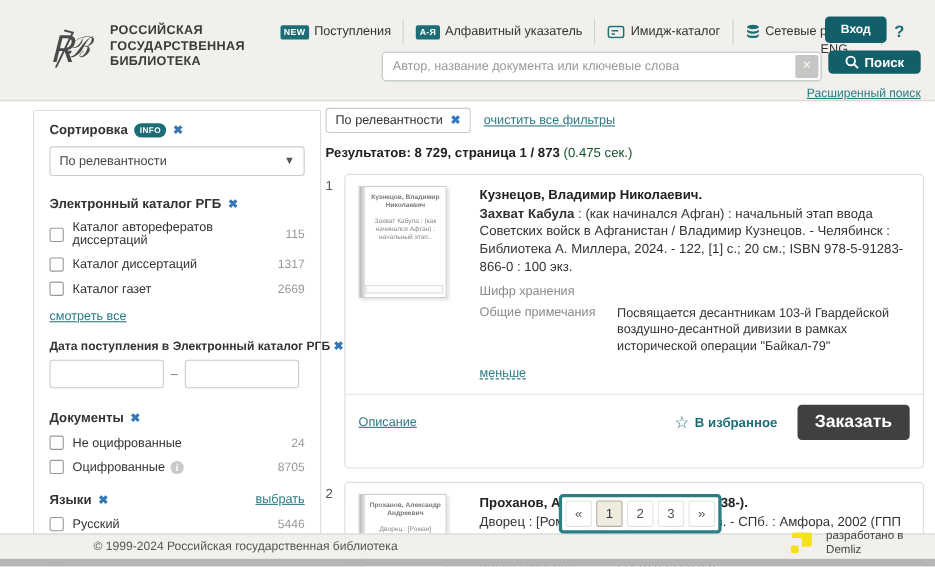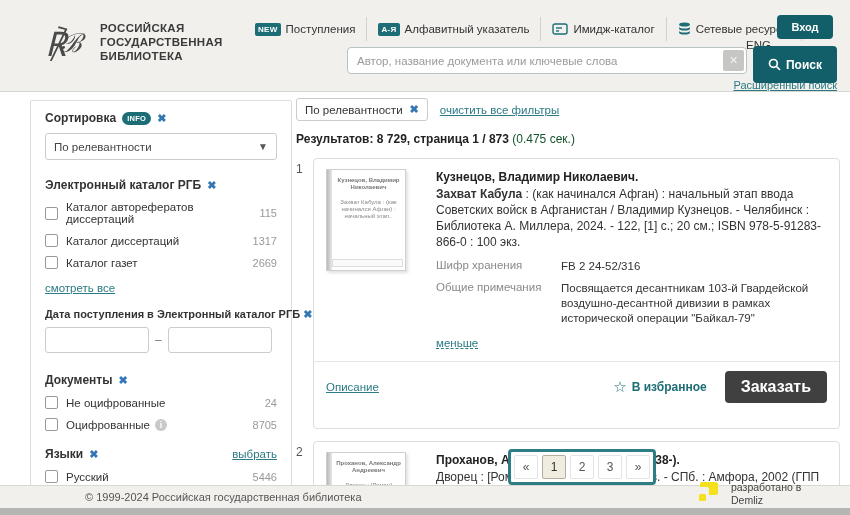--- a/index.html
+++ b/index.html
@@ -10,25 +10,25 @@
   .header { position:absolute; top:0; left:0; right:0; height:92px; background:#f1f0ec; border-bottom:1px solid #d8d7d1; z-index:2; }
   .logo-wrap { position:absolute; left:36px; top:12px; display:flex; align-items:flex-start; }
   .monogram { width:54px; height:62px; }
   .lib-name { margin-left:10px; margin-top:9px; font-size:11.5px; font-weight:bold; color:#3a3a3a; line-height:14px; letter-spacing:.3px; }
   .nav { position:absolute; left:255px; top:16px; display:flex; align-items:center; height:26px; }
   .nav .sep { width:1px; height:24px; background:#d2d1cc; margin:0 11px; }
   .nav-item { display:flex; align-items:center; gap:5px; font-size:11.5px; color:#333; cursor:pointer; }
   .badge { background:#1d6d76; color:#fff; font-size:8px; font-weight:bold; padding:2px 3px; border-radius:2px; letter-spacing:.3px; }
   .help-q { color:#1d6d76; font-weight:bold; font-size:15px; }
   .eng { position:absolute; left:746px; top:39px; font-size:11.5px; color:#333; cursor:pointer; }
-  .login-btn { position:absolute; left:777px; top:15px; width:56px; height:24px; background:#135f69; color:#fff; font-size:11px; font-weight:bold; border:none; border-radius:4px; cursor:pointer; }
+  .login-btn { position:absolute; left:750px; top:15px; width:56px; height:24px; background:#135f69; color:#fff; font-size:11px; font-weight:bold; border:none; border-radius:4px; cursor:pointer; }
   .search-input { position:absolute; left:347px; top:47px; width:400px; height:27px; border:1px solid #b9c2c2; border-radius:4px; padding:0 30px 0 9px; font-size:11.5px; color:#333; background:#fff; font-family:"Liberation Sans", sans-serif; }
   .search-input::placeholder { color:#9a9a9a; }
   .clear-btn { position:absolute; left:723px; top:50px; width:21px; height:21px; background:#c6c6c4; border:none; border-radius:2px; color:#f3f3f1; font-size:11px; line-height:1; cursor:pointer; padding:0; }
-  .search-btn { position:absolute; left:753px; top:46px; width:84px; height:37px; background:#135f69; color:#fff; font-size:12px; font-weight:bold; border:none; border-radius:4px; cursor:pointer; display:flex; align-items:center; justify-content:center; gap:5px; }
+  .search-btn { position:absolute; left:753px; top:46px; width:84px; height:21px; background:#135f69; color:#fff; font-size:12px; font-weight:bold; border:none; border-radius:4px; cursor:pointer; display:flex; align-items:center; justify-content:center; gap:5px; }
   .adv-link { position:absolute; left:640px; top:79px; width:197px; text-align:right; font-size:11px; color:#2b7a84; text-decoration:underline; cursor:pointer; }
 
   
   .sidebar { position:absolute; left:30px; top:100px; width:262px; height:386px; background:#fff; border:1px solid #ddd; border-radius:2px; padding:10px 14px; z-index:1; }
   .sb-title-row { display:flex; align-items:center; gap:6px; margin-bottom:8px; }
   .sb-title { font-size:12px; font-weight:bold; color:#333; }
   .info-badge { background:#1d6d76; color:#fff; font-size:7.5px; font-weight:bold; padding:2px 5px; border-radius:7px; letter-spacing:.3px; }
   .x-ico { color:#3577b5; font-size:11px; font-weight:bold; cursor:pointer; }
   .select { position:relative; width:100%; height:27px; border:1px solid #ccc; border-radius:3px; background:#fff; font-size:11.5px; color:#444; display:flex; align-items:center; padding:0 8px; cursor:pointer; margin-bottom:18px; }
   .select .chev { position:absolute; right:8px; color:#555; font-size:10px; }
@@ -76,21 +76,21 @@
   .order-btn { margin-left:18px; background:#404040; color:#fff; font-size:16px; font-weight:bold; border:none; border-radius:4px; padding:7px 16px; cursor:pointer; }
 
   
   .pagination { position:absolute; left:508px; top:449px; display:flex; gap:4px; background:#fff; border:3px solid #2d7d85; border-radius:4px; padding:3px; z-index:5; }
   .pg-btn { min-width:24px; height:24px; background:#fff; border:1px solid #e3e3e3; border-radius:2px; font-size:12px; color:#555; cursor:pointer; padding:0 4px; font-family:"Liberation Sans", sans-serif; }
   .pg-btn.current { background:#f1ece0; border:1px solid #b5ae9f; color:#333; }
 
   
   .footer { position:absolute; left:0; right:0; top:485px; height:23px; background:#f1f0ec; border-top:1px solid #d8d7d1; z-index:4; }
   .copyright { position:absolute; left:85px; top:5px; font-size:11px; color:#555;text-align:center; }
-  .demliz { position:absolute; left:696px; top:-7px; display:flex; align-items:flex-start; gap:9px; }
+  .demliz { position:absolute; left:716px; top:-7px; display:flex; align-items:flex-end; gap:9px; }
   .demliz-text { font-size:10.5px; color:#444; line-height:13px; margin-top:2px; }
   .bottom-band { position:absolute; left:0; right:0; bottom:0; height:7px; background:#b5b5b3; z-index:6; }
 </style>
 </head>
 <body>
 
 <div class="page">
 
   <div class="header">
     <div class="logo-wrap">
@@ -262,21 +262,20 @@
             </div>
           </div>
           <div class="text-col">
             <div class="res-title">Кузнецов, Владимир Николаевич.</div>
             <div class="res-desc">
               <b>Захват Кабула</b><span> : (как начинался Афган) : начальный этап ввода Советских войск в Афганистан / Владимир Кузнецов. - Челябинск : Библиотека А. Миллера, 2024. - 122, [1] с.; 20 см.; ISBN 978-5-91283-866-0 : 100 экз.</span>
             </div>
             <div class="fields">
               <div class="field-row">
                 <div class="f-label">Шифр хранения</div>
-                <div class="f-value">FB 2 24-52/316</div>
               </div>
               <div class="field-row">
                 <div class="f-label">Общие примечания</div>
                 <div class="f-value" style="max-width:420px;">Посвящается десантникам 103-й Гвардейской воздушно-десантной дивизии в рамках исторической операции "Байкал-79"</div>
               </div>
             </div>
             <span class="less-link">меньше</span>
           </div>
         </div>
         <div class="card-div"></div>

